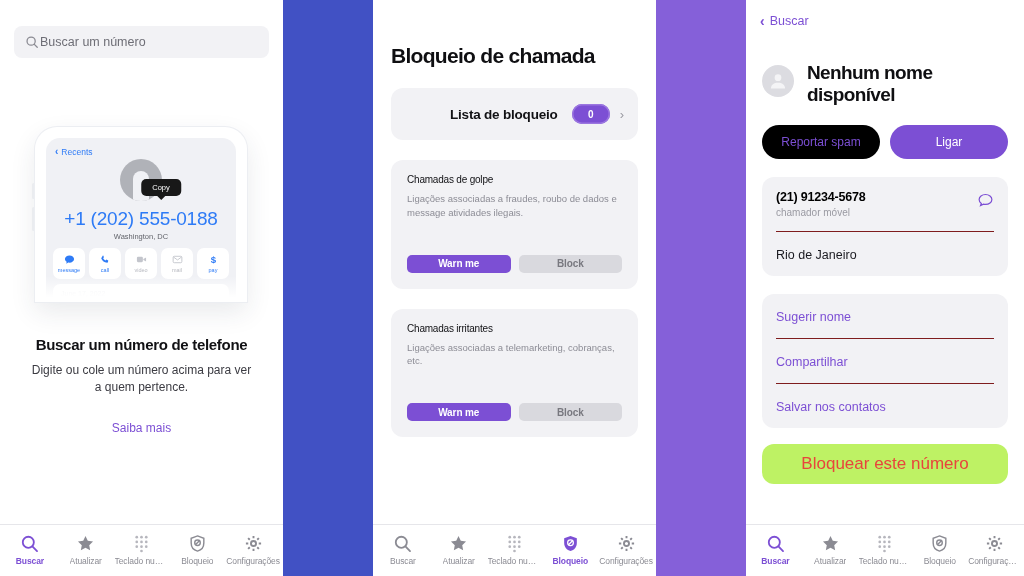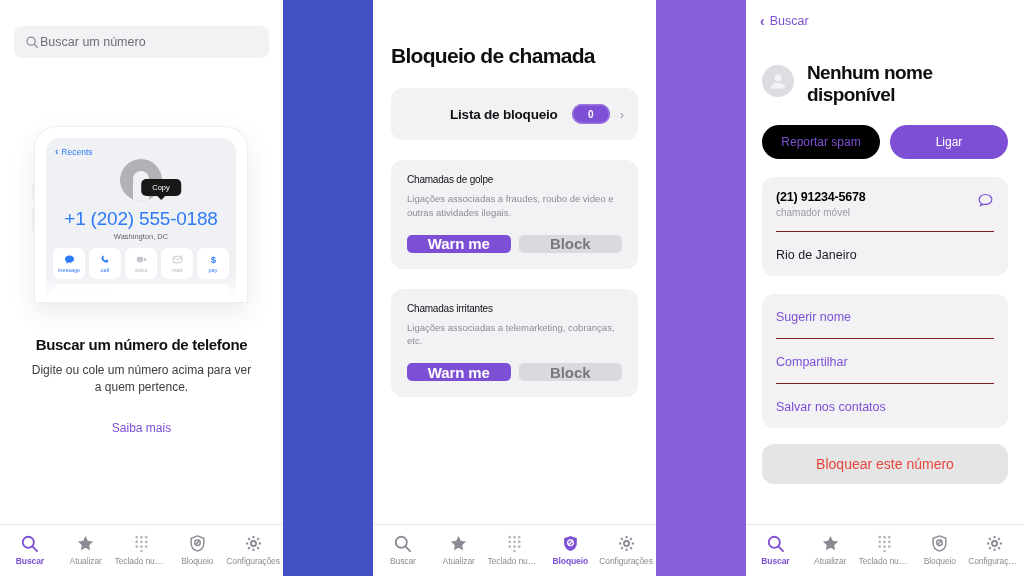--- a/index.html
+++ b/index.html
@@ -164,21 +164,21 @@
   }
   .chev-r { color: #9a9aa2; font-size: 13px; line-height: 1; }
 
   .card-block { padding: 14px 16px 16px; }
   .cb-title { font-size: 10px; font-weight: 400; color: #111114; letter-spacing: -0.2px; }
   .cb-desc { font-size: 9.5px; color: #8c8c95; margin-top: 7px; line-height: 1.45; }
   .btn-row { display: flex; gap: 8px; margin-top: 15px; }
   .btn {
     flex: 1 1 0; height: 18px; border-radius: 5px;
     display: flex; align-items: center; justify-content: center;
-    font-size: 15px; font-weight: 700; letter-spacing: -0.1px;
+    font-size: 10px; font-weight: 700; letter-spacing: -0.1px; margin-top: 20px;
   }
   .btn-warn { background: #7c4fd4; color: #ffffff; }
   .btn-block { background: #d9d9de; color: #78787f; }
 
   
   .p3-back {
     display: flex; align-items: center; gap: 5px;
     padding: 14px 0 0 14px; color: #7c4fd4; font-size: 12.5px;
   }
   .p3-back .bchev { font-size: 14px; font-weight: 700; line-height: 1; }
@@ -206,23 +206,23 @@
   .p3-line { padding: 13px 0; }
   .p3-line + .p3-line { border-top: 1px solid #7f1d1d; }
   .p3-line-flex { display: flex; align-items: flex-start; justify-content: space-between; gap: 8px; }
   .p3-num { font-size: 12.5px; font-weight: 700; color: #000000; letter-spacing: -0.2px; }
   .p3-numtype { font-size: 10px; color: #9a9aa2; margin-top: 3px; }
   .msg-ico { width: 17px; height: 17px; flex: 0 0 17px; margin-top: 2px; }
   .msg-ico svg { width: 100%; height: 100%; display: block; }
   .p3-city { font-size: 12.5px; color: #1a1a20; }
   .p3-action-link { font-size: 12.5px; color: #7c4fd4; }
   .p3-danger {
-    margin: 16px 16px 0; background: #e5e5e5; border-radius: 12px;
+    margin: 16px 16px 0; background: #bef264; border-radius: 12px;
     height: 40px; display: flex; align-items: center; justify-content: center;
-    font-size: 14px; color: #e8453c;
+    font-size: 17px; color: #e8453c;
   }
 </style>
 </head>
 <body>
 
 <div class="stage">
 
   <div class="panel panel-1">
     <div class="panel-body">
 
@@ -388,21 +388,21 @@
           <span class="row-right">
             <span class="badge">0</span>
             <span class="chev-r">›</span>
           </span>
         </div>
       </div>
 
       <div class="card">
         <div class="card-block">
           <div class="cb-title">Chamadas de golpe</div>
-          <div class="cb-desc">Ligações associadas a fraudes, roubo de video e outras atividades ilegais.</div>
+          <div class="cb-desc">Ligações associadas a fraudes, roubo de dados e message atividades ilegais.</div>
           <div class="btn-row">
             <div class="btn btn-warn">Warn me</div>
             <div class="btn btn-block">Block</div>
           </div>
         </div>
       </div>
 
       <div class="card">
         <div class="card-block">
           <div class="cb-title">Chamadas irritantes</div>

